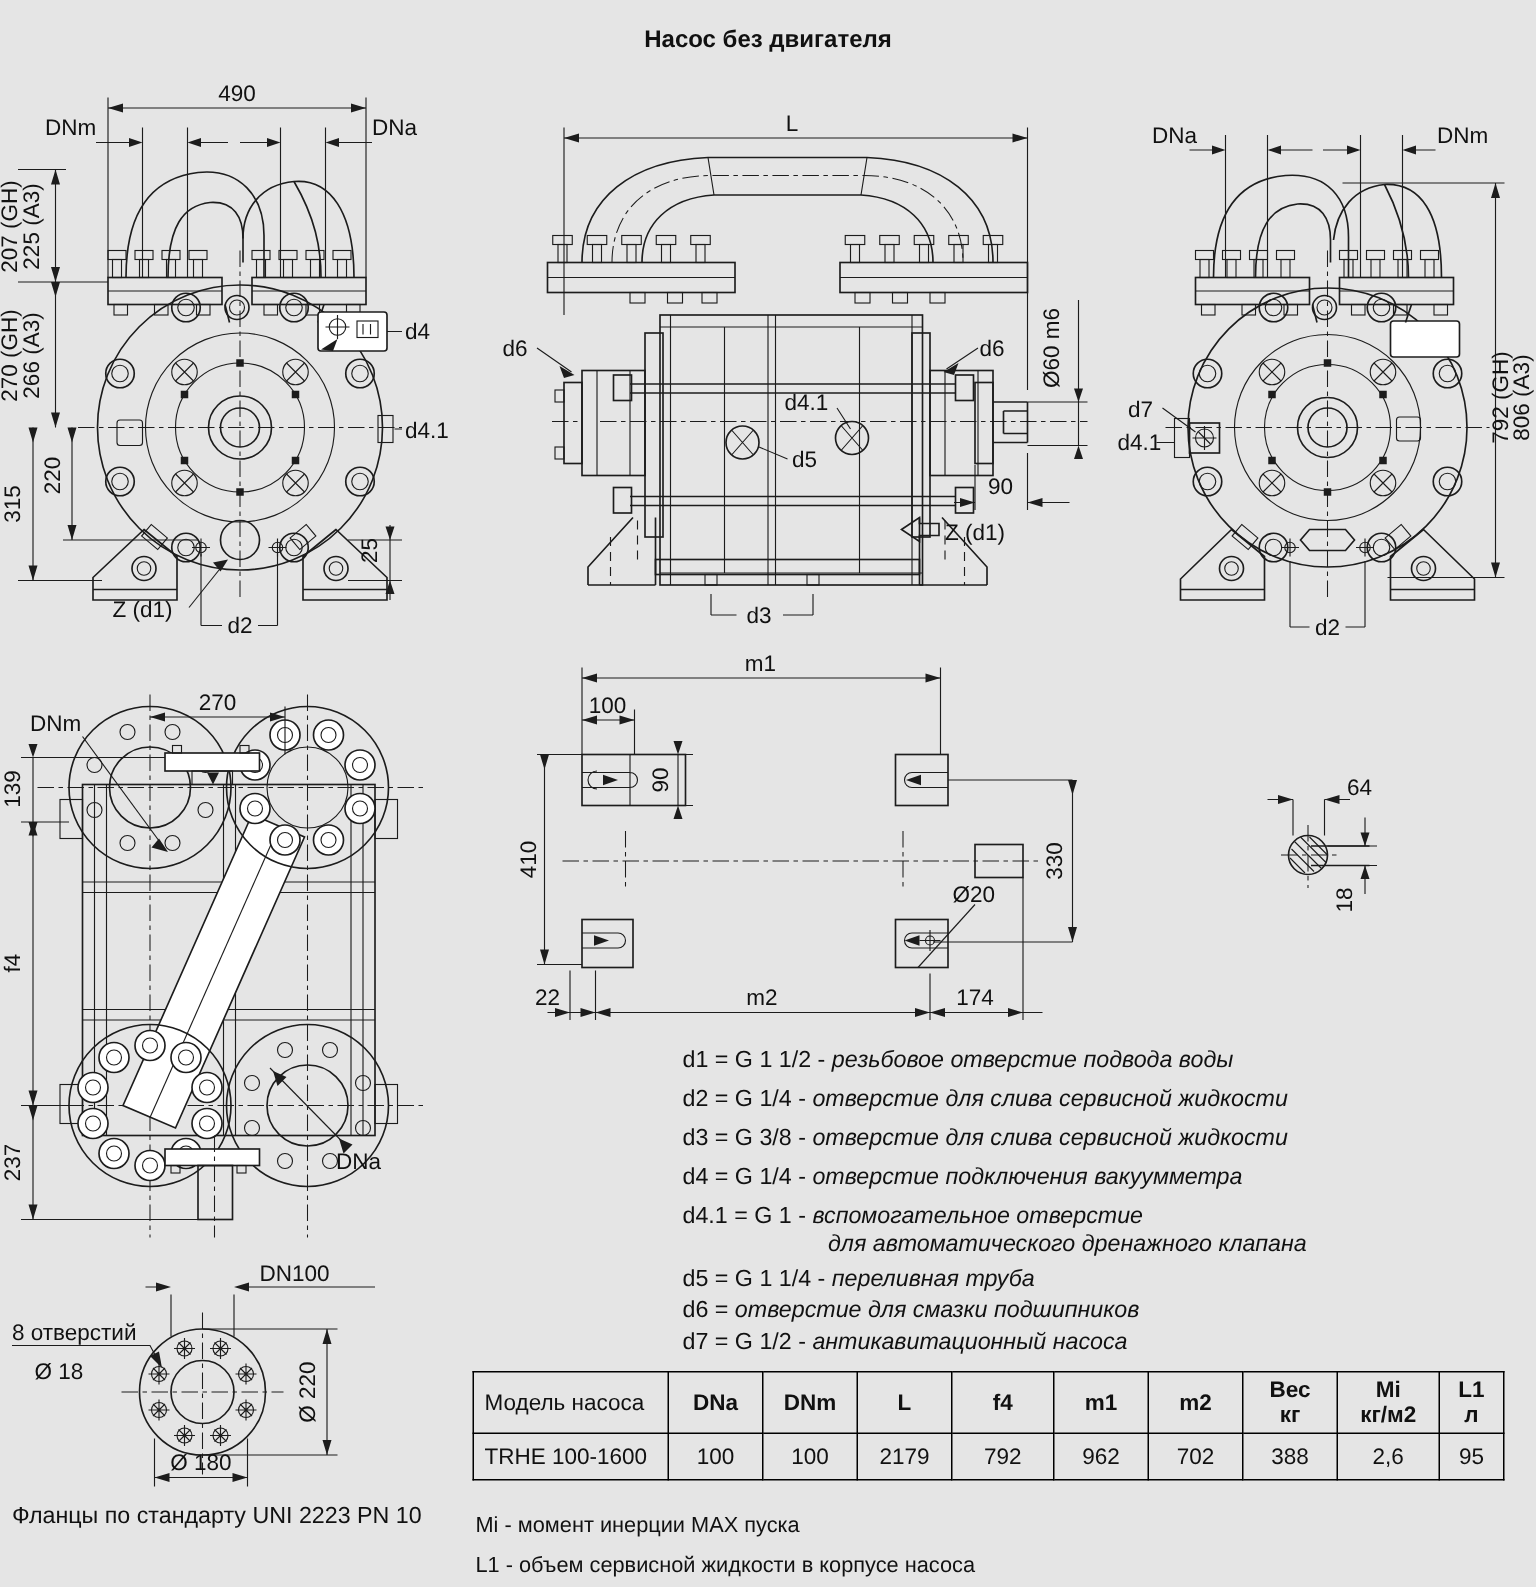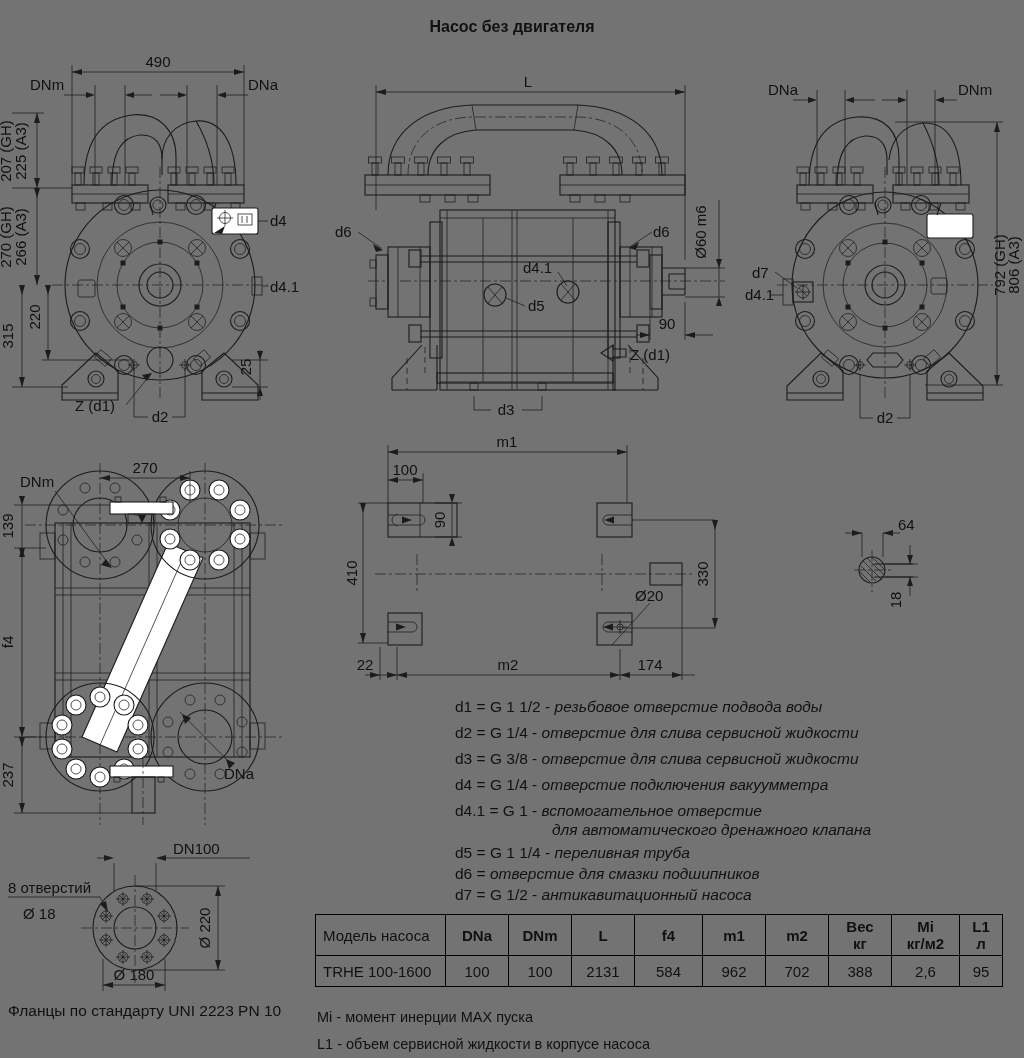--- a/index.html
+++ b/index.html
@@ -1,16 +1,16 @@
 <!DOCTYPE html>
 <html><head>
 <meta charset="utf-8">
 <style>
   html,body{margin:0;padding:0;background:#fff}
-  .page{position:relative;width:1024px;height:1058px;background:#737373;overflow:hidden;
+  .page{position:relative;width:1024px;height:1058px;background:#e5e5e5;overflow:hidden;
         font-family:"Liberation Sans",sans-serif;color:#111}
   .title{position:absolute;left:0;top:18px;width:100%;text-align:center;
          font-size:16px;font-weight:bold}
   svg{position:absolute;overflow:visible}
   .s{stroke:#1c1c1c;fill:none;stroke-width:1.1}
   .sn{stroke:#1c1c1c;fill:none;stroke-width:.75}
   .cl{stroke:#1c1c1c;fill:none;stroke-width:.7;stroke-dasharray:11 3 3 3}
   .f{fill:#1c1c1c;stroke:none}
   .w{fill:#fff;stroke:#1c1c1c;stroke-width:1.1}
   text.t{font-family:"Liberation Sans",sans-serif;font-size:15px;fill:#111;stroke:none}
@@ -651,22 +651,22 @@
           </th>
       <th>
             <div>L1</div>
             <div>л</div>
           </th>
     </tr>
     <tr>
       <td class="td-model">TRHE 100-1600</td>
       <td>100</td>
       <td>100</td>
-      <td>2131</td>
-      <td>584</td>
+      <td>2179</td>
+      <td>792</td>
       <td>962</td>
       <td>702</td>
       <td>388</td>
       <td>2,6</td>
       <td>95</td>
     </tr>
   </tbody>
     </table>
 
   <div class="fn" style="top:1036px">L1 - объем сервисной жидкости в корпусе насоса</div>

